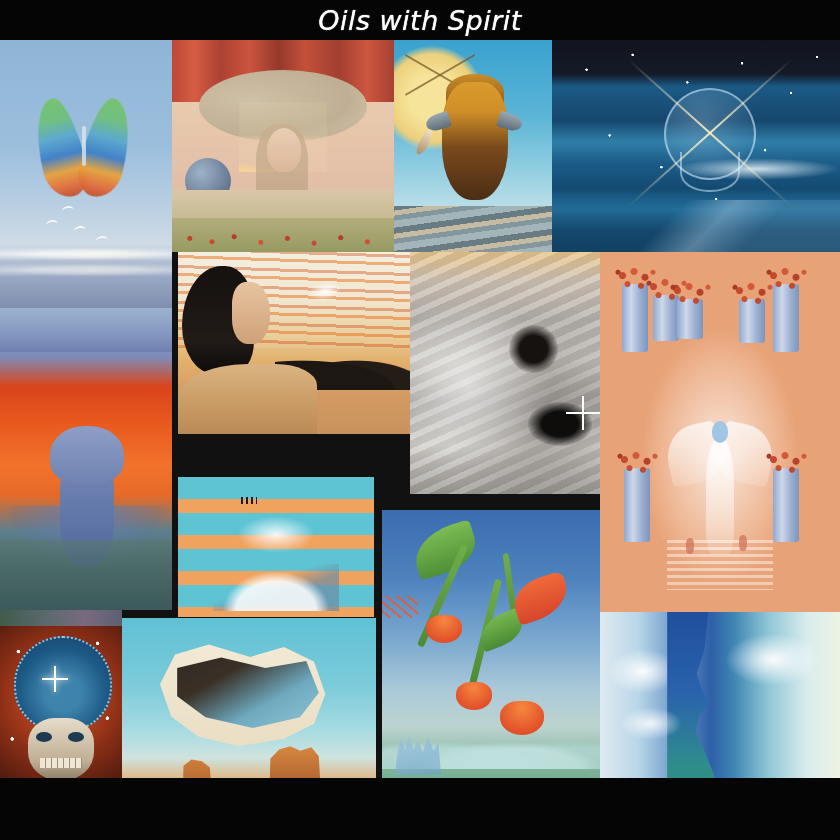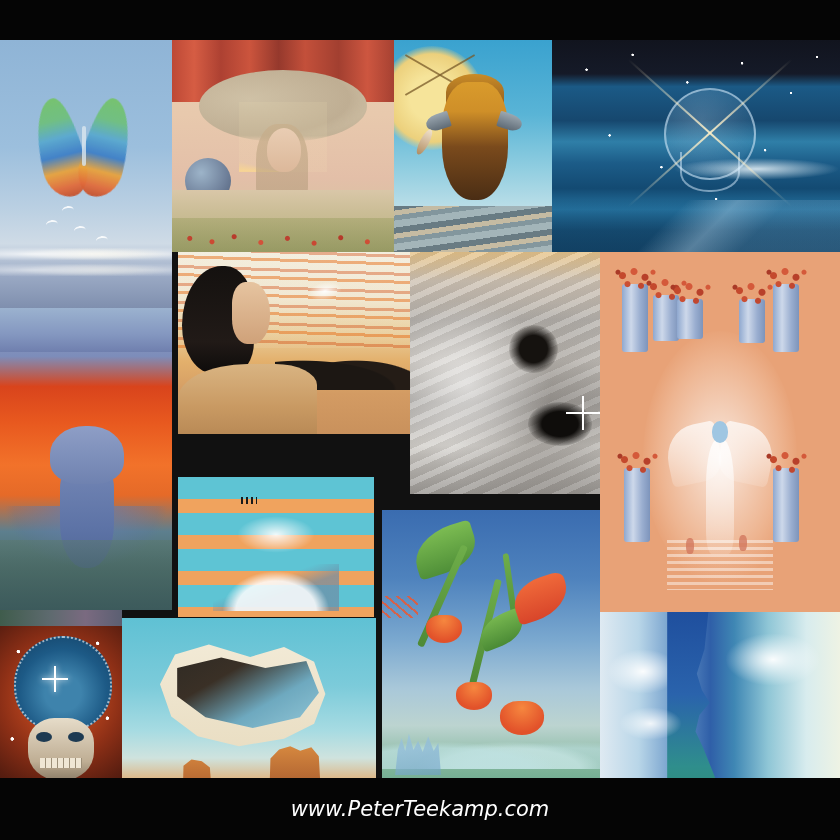--- a/index.html
+++ b/index.html
@@ -279,20 +279,23 @@
   .cf-cl3{position:absolute;left:8%;top:46%;width:26%;height:16%;border-radius:50%;
     background:radial-gradient(ellipse,rgba(255,255,255,.85),rgba(255,255,255,0) 70%);}
   .sig{position:absolute;right:8px;bottom:5px;font-size:7px;color:rgba(25,60,30,.85);font-style:italic;}
   .sig-l{position:absolute;right:6px;bottom:4px;font-size:6px;color:rgba(20,20,20,.7);font-style:italic;}
 </style>
 </head>
 <body>
 
 <div class="page">
 
+  <div class="header">
+    <div class="title">Oils with Spirit</div>
+  </div>
 
   <div class="collage">
 
     <div class="tile t-butterfly">
       <div class="bf-wing bf-l"></div>
       <div class="bf-wing bf-r"></div>
       <div class="bf-body"></div>
       <div class="bird" style="left:46px;top:180px;"></div>
       <div class="bird" style="left:62px;top:166px;"></div>
       <div class="bird" style="left:74px;top:186px;"></div>
@@ -429,16 +432,15 @@
       <div class="cf-cl1"></div>
       <div class="cf-cl2"></div>
       <div class="cf-profile"></div>
       <div class="cf-cl3"></div>
       <div class="sig" style="right:auto;left:40%;">Pet. Teekamp '81</div>
     </div>
 
   </div>
 
   <div class="footer">
-    <div class="url">www.PeterTeekamp.com</div>
   </div>
 
 </div>
 
 </body></html>

